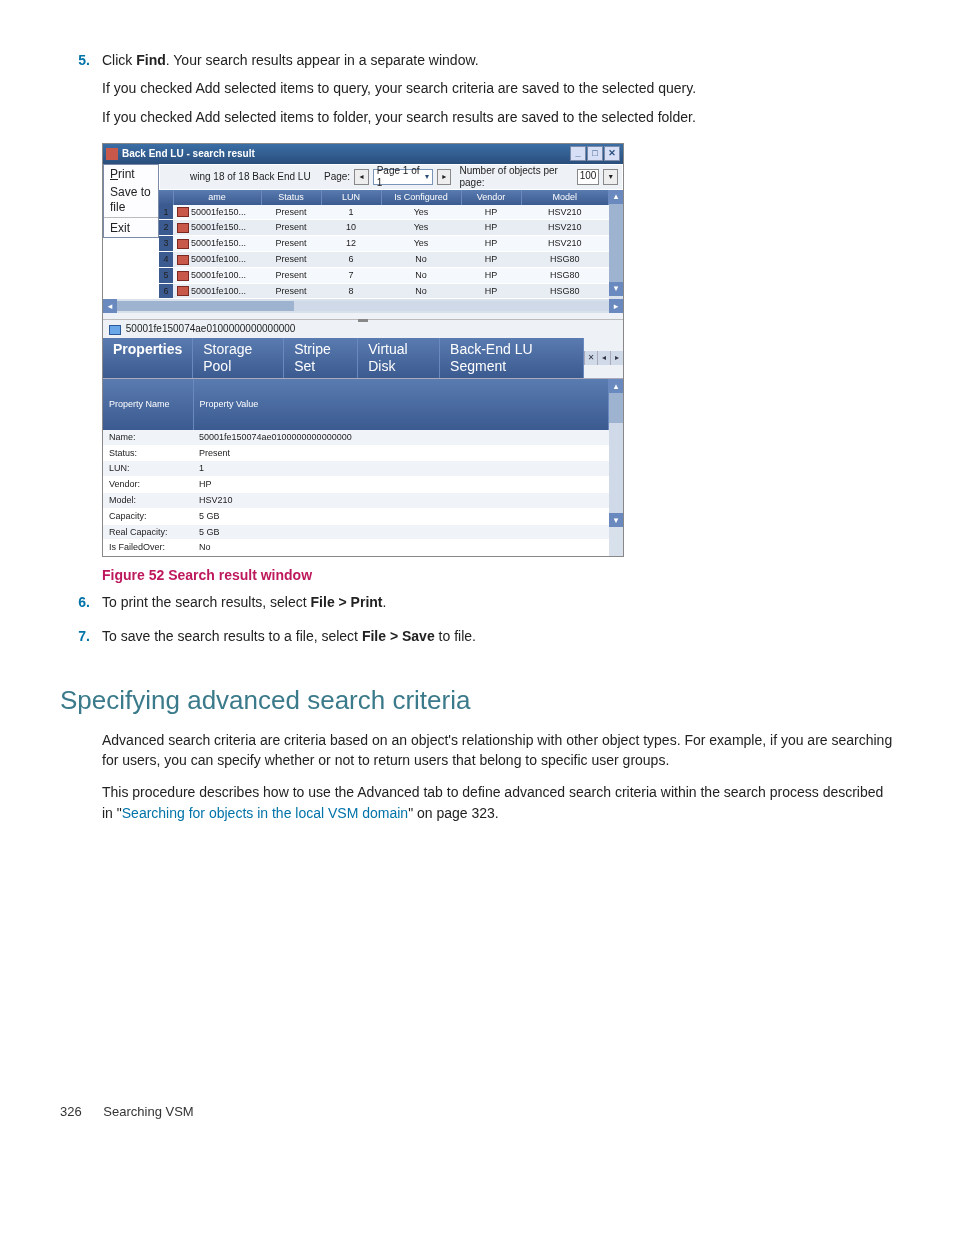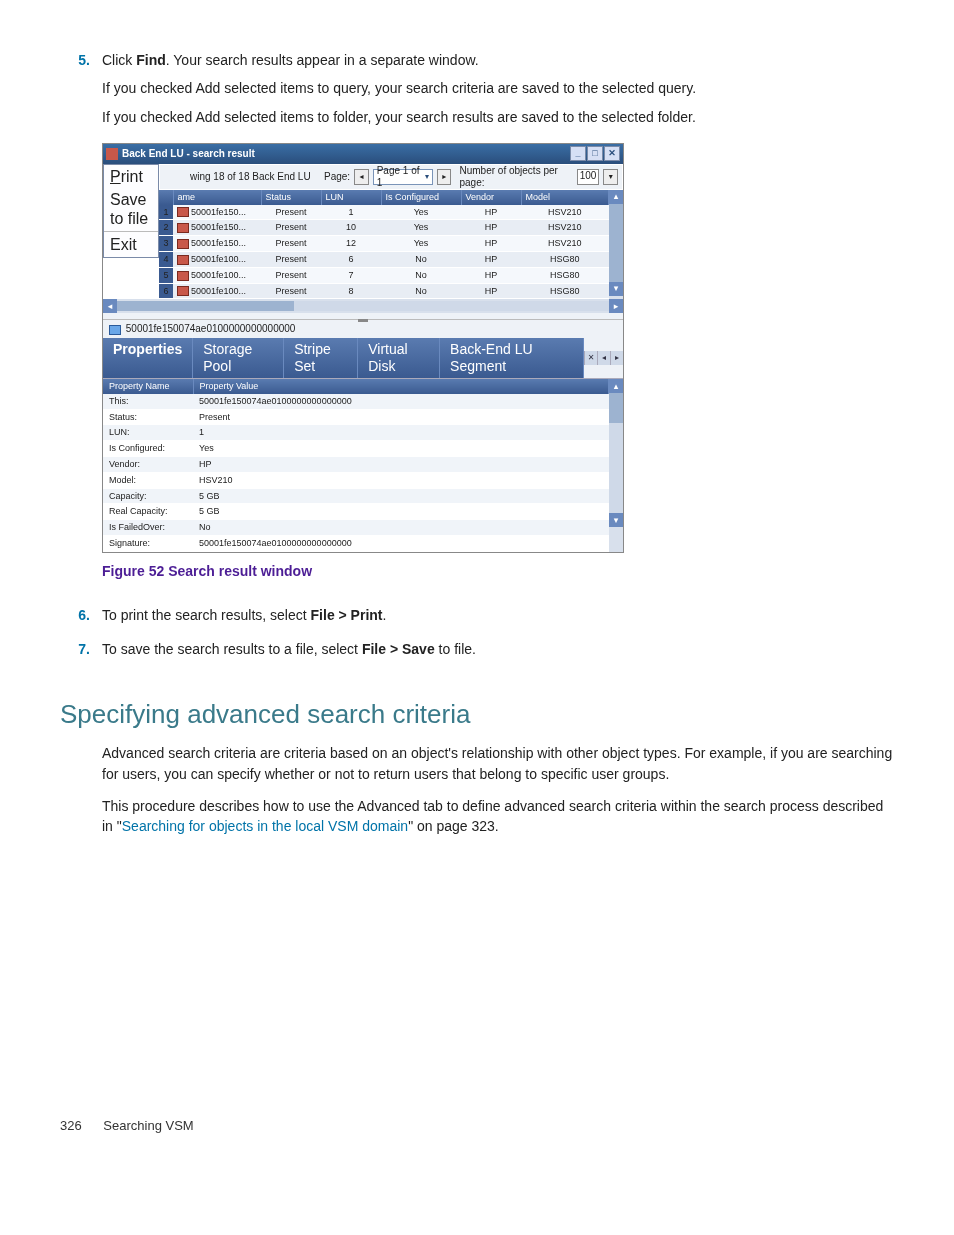--- a/index.html
+++ b/index.html
@@ -70,21 +70,21 @@
   }
   .file-menu-cell {
     position:relative;
     width:56px;
     vertical-align:top;
     padding:0;
   }
   .file-menu {
     border:1px solid #7a8aa8;
     background:#fdfdff;
-    font-size:16px;
+    font-size:12px;
   }
   .file-menu div { padding:2px 6px; }
   .file-menu hr {border:none;border-top:1px solid #bbb;margin:1px 0;}
   .toolbar-row {
     height:24px;
     background:#eef2f7;
     display:flex;
     align-items:center;
     padding:0 4px;
     gap:4px;
@@ -102,21 +102,21 @@
     width:100%;
     border-collapse:collapse;
     table-layout:fixed;
   }
   .grid th {
     background: linear-gradient(#5a7bb0,#3a5a90);
     color:#fff;
     font-weight:normal;
     padding:2px 4px;
     border-right:1px solid #6a8abf;
-    text-align:left;
+    text-align:center;
     font-size:9px;
     overflow:hidden;white-space:nowrap;
   }
   .grid td {
     padding:2px 4px;
     border-bottom:1px solid #fff;
     text-align:center;
     color:#222;
     font-size:9px;
     white-space:nowrap;overflow:hidden;
@@ -158,28 +158,28 @@
   .tabbar .scroll-ctrl{
     margin-left:auto;display:flex;align-items:center;
   }
   .tabbar .scroll-ctrl div{
     width:12px;height:14px;background:#cfd9e8;border-left:1px solid #aab;
     display:flex;align-items:center;justify-content:center;font-size:8px;color:#334;
   }
   .prop-table{width:100%;border-collapse:collapse;font-size:9px;}
   .prop-table th{
     background: linear-gradient(#5a7bb0,#3a5a90);color:#fff;font-weight:normal;
-    text-align:left;padding:2px 6px;border-right:1px solid #6a8abf;
+    text-align:left;padding:20px 6px;border-right:1px solid #6a8abf;
   }
   .prop-table td{padding:2px 6px;border-bottom:1px solid #fff;}
   .prop-table tr:nth-child(even) td{background:#f0f4f9;}
   .prop-table tr:nth-child(odd) td{background:#fff;}
 
   .figure-caption{
-    color:#4c1d95;font-weight:bold;margin:6px 0 24px 42px;font-size:14px;
+    color:#be185d;font-weight:bold;margin:6px 0 6px 42px;font-size:14px;
   }
   h2.section {
     color:#3a7a8a;font-family:Arial,Helvetica,sans-serif;font-weight:normal;
     font-size:26px;margin:28px 0 10px 0;
   }
   p.body-text {margin:0 0 12px 42px;}
   a.doc-link{color:#0073a8;text-decoration:none;}
   .page-footer{
     margin-top:280px;
     font-size:13px;
@@ -360,58 +360,50 @@
         <colgroup>
             <col style="width:90px">
             <col>
           </colgroup>
         <tbody>
             <tr>
           <th>Property Name</th>
           <th>Property Value</th>
         </tr>
         <tr>
-              <td>This:</td>
+              <td>Name:</td>
               <td>50001fe150074ae0100000000000000</td>
             </tr>
         <tr>
               <td>Status:</td>
               <td>Present</td>
             </tr>
         <tr>
               <td>LUN:</td>
               <td>1</td>
             </tr>
         <tr>
-              <td>Is Configured:</td>
-              <td>Yes</td>
-            </tr>
-        <tr>
               <td>Vendor:</td>
               <td>HP</td>
             </tr>
         <tr>
               <td>Model:</td>
               <td>HSV210</td>
             </tr>
         <tr>
               <td>Capacity:</td>
               <td>5   GB</td>
             </tr>
         <tr>
               <td>Real Capacity:</td>
               <td>5   GB</td>
             </tr>
         <tr>
               <td>Is FailedOver:</td>
               <td>No</td>
-            </tr>
-        <tr>
-              <td>Signature:</td>
-              <td>50001fe150074ae0100000000000000</td>
             </tr>
       </tbody>
         </table>
     </div>
     <div class="vscroll-col">
       <div class="arrow">▴</div>
       <div style="height:120px;background:#cfd9e8;">
           <div style="height:30px;background:#9db3d0;"></div>
         </div>
       <div class="arrow">▾</div>

